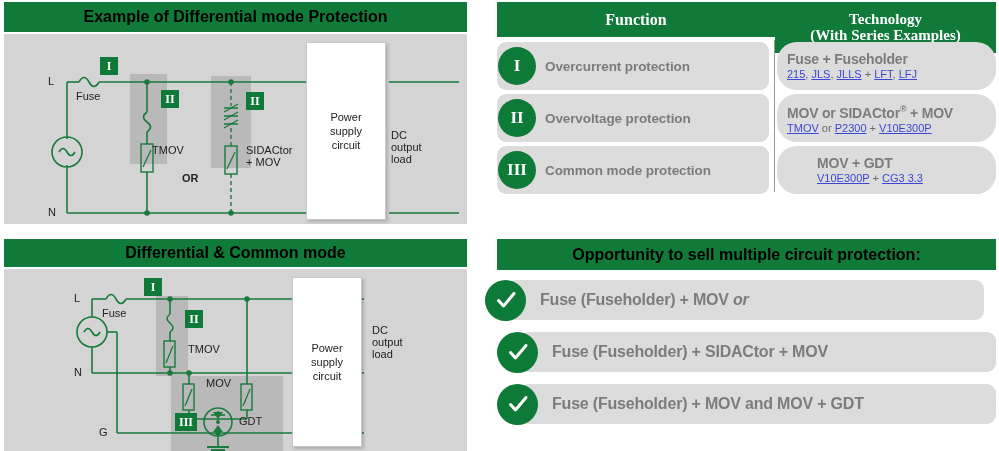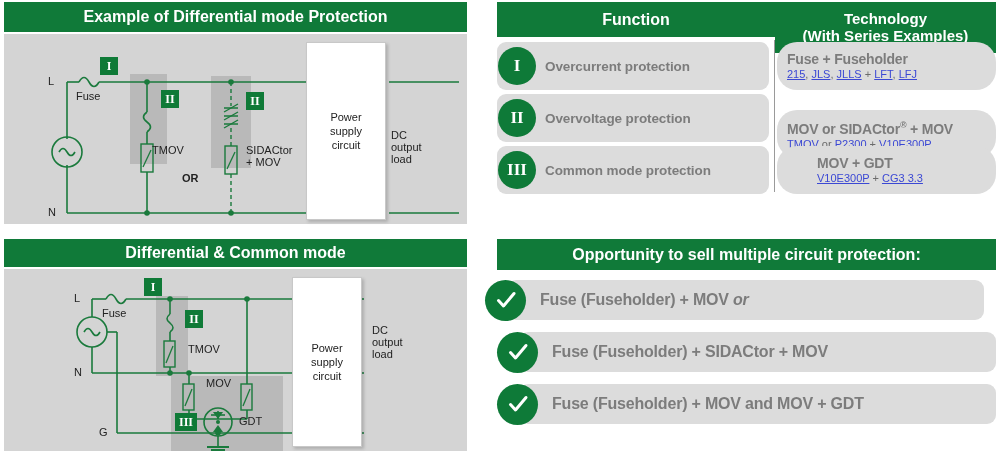--- a/index.html
+++ b/index.html
@@ -2,41 +2,41 @@
 <html><head>
 <meta charset="utf-8">
 <style>
   html,body{margin:0;padding:0;background:#ffffff;}
   body{width:999px;height:451px;font-family:"Liberation Sans",sans-serif;overflow:hidden;position:relative;}
 
   .root{position:relative;width:999px;height:451px;}
 
   
   .panel{position:absolute;}
-  .bar{background:#107A39;color:#ffffff;font-weight:bold;text-align:center;
+  .bar{background:#107A39;color:#000000;font-weight:bold;text-align:center;
        display:flex;align-items:center;justify-content:center;flex-direction:column;
        box-sizing:border-box;}
 
   .diagram-body{background:#d4d4d4;position:relative;box-sizing:border-box;}
 
   
   .lbl{position:absolute;color:#222;font-size:11px;line-height:12px;white-space:pre;}
   .badge{position:absolute;background:#0F7A37;color:#fff;font-family:"Liberation Serif",serif;
          font-weight:bold;display:flex;align-items:center;justify-content:center;
          font-size:12px;line-height:12px;}
   .shade{position:absolute;background:#b9b9b9;}
   .psu{position:absolute;background:#ffffff;border:1px solid #c8c8c8;
        box-shadow:2px 2px 3px rgba(0,0,0,.18);
        display:flex;align-items:center;justify-content:center;text-align:center;
        font-size:11px;line-height:14px;color:#222;}
   svg.wires{position:absolute;left:0;top:0;overflow:visible;}
   .or-lbl{position:absolute;font-weight:bold;font-size:11px;color:#222;}
 
   
-  .thead{display:flex;position:absolute;}
+  .thead{display:flex;position:absolute;font-family:Liberation Serif, serif;}
   .thead .cell{background:#107A39;color:#fff;font-weight:bold;text-align:center;
       display:flex;flex-direction:column;align-items:center;justify-content:center;
       box-sizing:border-box;}
   .trow{position:absolute;display:flex;align-items:stretch;}
   .fn-cell{background:#dcdcdc;border-radius:9px;display:flex;align-items:center;
            box-sizing:border-box;}
   .circ{width:38px;height:38px;border-radius:50%;background:#0E7A38;color:#fff;
         font-family:"Liberation Serif",serif;font-weight:bold;font-size:17px;
         display:flex;align-items:center;justify-content:center;flex:none;
         margin-left:1px;}
@@ -243,21 +243,21 @@
       <div class="tech-main">Fuse + Fuseholder</div>
       <div class="tech-links"><a href="#">215</a><span>, </span><a href="#">JLS</a><span>, </span><a href="#">JLLS</a><span> + </span><a href="#">LFT</a><span>, </span><a href="#">LFJ</a></div>
     </div>
   </div>
 
   <div class="trow" style="left:497px;top:94px;width:499px;height:48px;">
     <div class="fn-cell" style="width:272px;height:48px;">
       <div class="circ">II</div>
       <div class="fn-text">Overvoltage protection</div>
     </div>
-    <div class="tech-cell" style="width:219px;height:48px;margin-left:8px;margin-top:16px;">
+    <div class="tech-cell" style="width:219px;height:48px;margin-left:8px;">
       <div class="tech-main"><span>MOV or SIDACtor</span><sup>®</sup><span> + MOV</span></div>
       <div class="tech-links"><a href="#">TMOV</a><span> or </span><a href="#">P2300</a><span> + </span><a href="#">V10E300P</a></div>
     </div>
   </div>
 
   <div class="trow" style="left:497px;top:146px;width:499px;height:48px;">
     <div class="fn-cell" style="width:272px;height:48px;">
       <div class="circ">III</div>
       <div class="fn-text">Common mode protection</div>
     </div>

